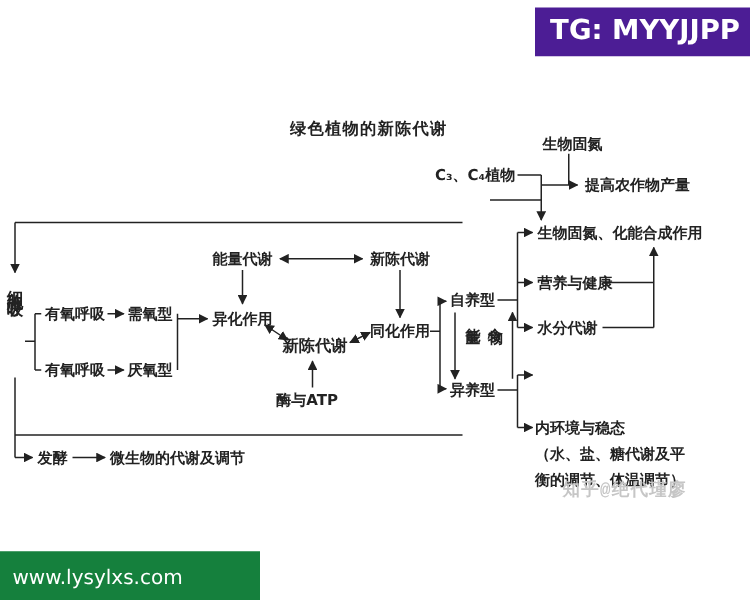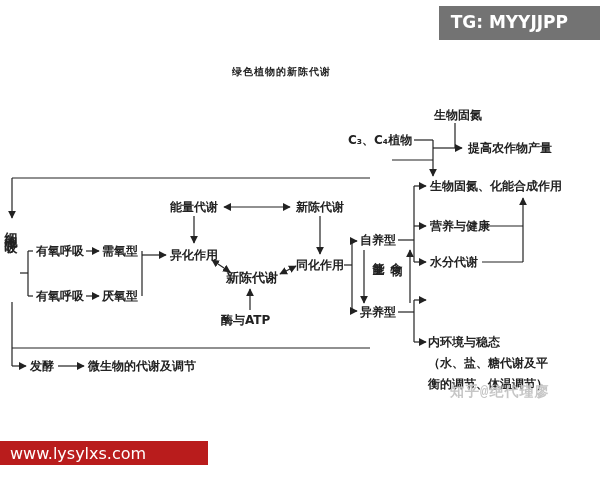--- a/index.html
+++ b/index.html
@@ -9,28 +9,28 @@
   }
   .wires{position:absolute;left:0;top:0;}
   .wires line{stroke:#222;stroke-width:1.2;}
   .t{
     position:absolute;font-size:12px;font-weight:700;color:#222;
     line-height:1.2;white-space:pre-line;
   }
   .lh20{line-height:20px;}
   .lh21{line-height:21px;}
   .v{writing-mode:vertical-rl;text-orientation:upright;}
-  .title{font-size:10px;letter-spacing:1px;}
+  .title{font-size:13px;letter-spacing:1px;margin-top:30px;}
   .tg-badge{
-    position:absolute;top:6px;right:0;background:#737373;color:#fff;
-    font-size:17px;font-weight:700;padding:6px 32px 8px 12px;
+    position:absolute;top:6px;right:0;background:#4c1d95;color:#fff;
+    font-size:22px;font-weight:700;padding:6px 8px 8px 12px;
   }
   .wm-bar{
-    position:absolute;left:0;top:441px;width:208px;height:24px;
-    background:#b91c1c;color:#fff;font-size:16px;font-weight:400;
+    position:absolute;left:0;top:441px;width:208px;height:40px;
+    background:#15803d;color:#fff;font-size:16px;font-weight:400;
     display:flex;align-items:center;padding-left:10px;box-sizing:border-box;
   }
   .wm-social{
     position:absolute;left:450px;top:383px;font-size:14px;font-weight:700;
     color:#c6c6c6;letter-spacing:1px;font-family:Liberation Mono, monospace;
   }
 </style>
 </head>
 <body>
 

